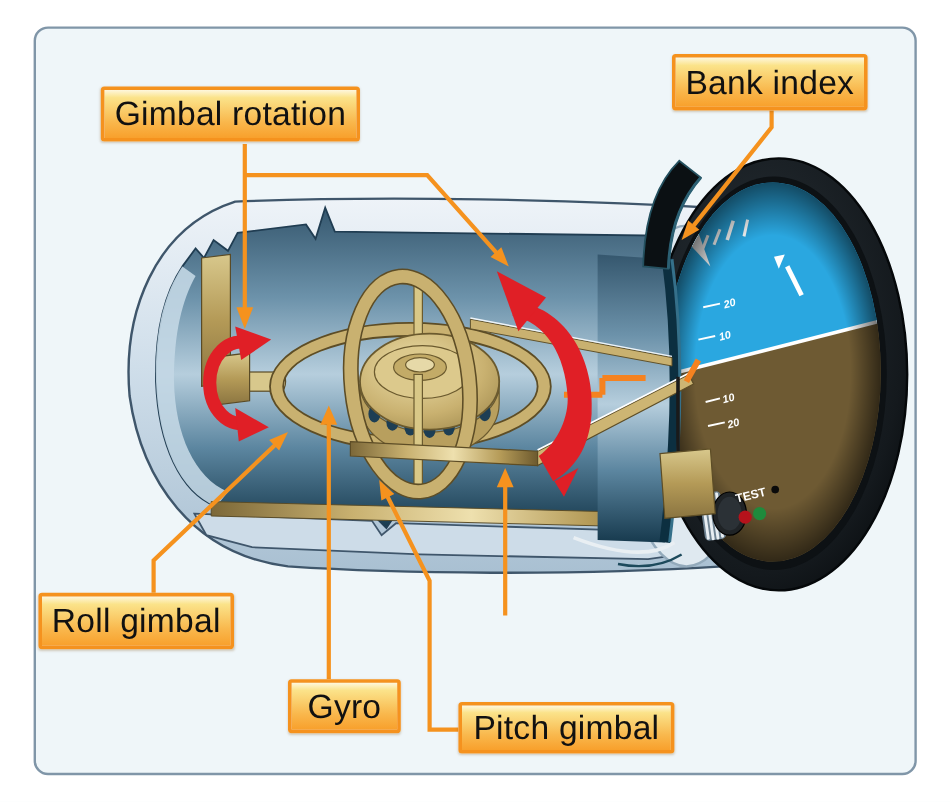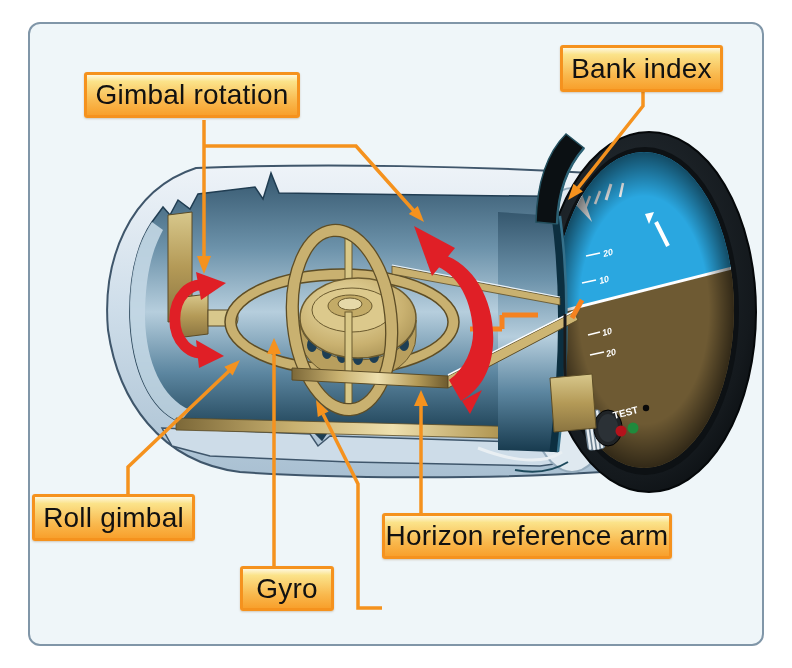--- a/index.html
+++ b/index.html
@@ -258,14 +258,14 @@
         <path d="M 421,513 L 421,404" fill="none"></path>
         <polygon points="414,406 428,406 421,390" stroke="none"></polygon>
       </g>
     </g>
   </svg>
 
   <div class="label" id="lbl-gimbal-rotation">Gimbal rotation</div>
   <div class="label" id="lbl-bank-index">Bank index</div>
   <div class="label" id="lbl-roll-gimbal">Roll gimbal</div>
   <div class="label" id="lbl-gyro">Gyro</div>
-  <div class="label" id="lbl-horizon-reference-arm">Horizon reference arm</div>
+  <div class="label" id="lbl-pitch-gimbal">Pitch gimbal</div>
 </div>
 
 </body></html>

